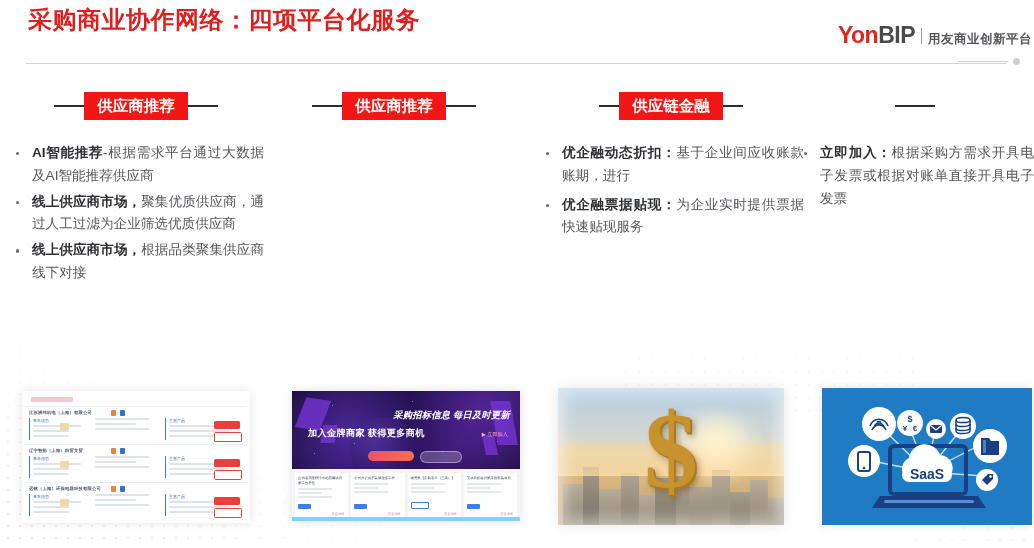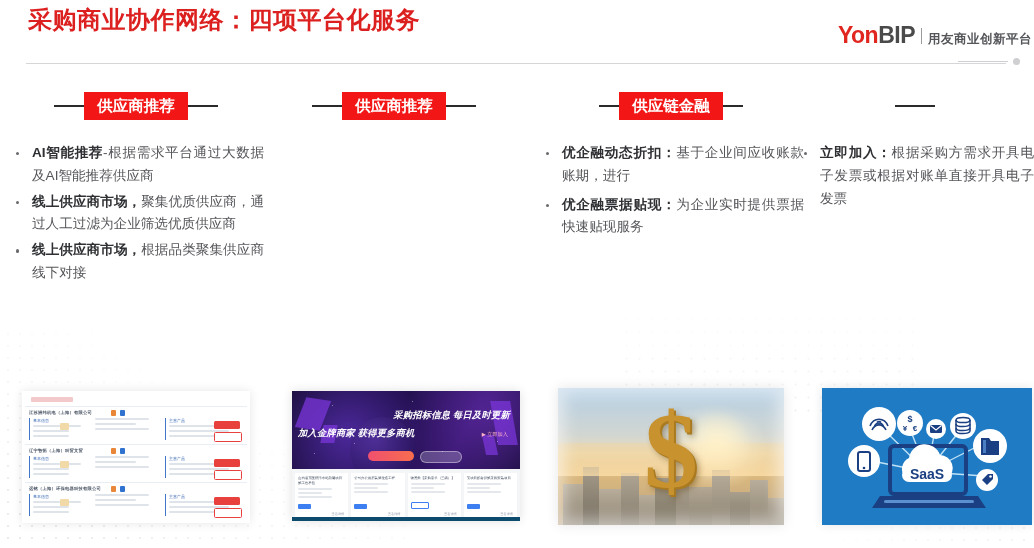--- a/index.html
+++ b/index.html
@@ -86,21 +86,21 @@
   li.red .lead{color:#ec1c16;}
 
   .col0 ul.bullets li{margin-bottom:3px;}
   .col3 ul.bullets li{margin-bottom:8px;}
 
   
   .shots{position:absolute;left:0;top:388px;width:1034px;height:160px;z-index:3;}
   .shot{position:absolute;top:0;overflow:hidden;}
   .shot-0{left:22px;top:3px;width:228px;height:132px;background:#fff;
           box-shadow:0 0 10px rgba(0,0,0,.10);}
-  .shot-1{left:292px;top:3px;width:228px;height:130px;background:#0c4a6e;
+  .shot-1{left:292px;top:3px;width:228px;height:130px;background:#7dd3fc;
           box-shadow:0 0 10px rgba(0,0,0,.12);}
   .shot-2{left:558px;top:0px;width:226px;height:137px;
           box-shadow:0 0 12px rgba(0,0,0,.10);}
   .shot-3{left:822px;top:0px;width:210px;height:137px;
           box-shadow:0 0 10px rgba(0,0,0,.10);}
 
   
   .tbl{width:100%;height:100%;background:#fff;position:relative;padding:4px 3px 0;box-sizing:border-box;}
   .tbl .tbar{height:5px;width:42px;background:#f3c9cb;margin:2px 0 4px 6px;border-radius:1px;}
   .trow{border-top:1px solid #e9eef5;padding:3px 4px 4px;position:relative;}
@@ -133,22 +133,22 @@
   .banner .star{position:absolute;width:1.3px;height:1.3px;background:#fff;border-radius:50%;opacity:.55;}
   .banner .shard{position:absolute;background:#7a36d8;opacity:.75;}
   .sh1{left:8px;top:8px;width:26px;height:30px;transform:skewX(-14deg) rotate(8deg);}
   .sh2{left:30px;top:34px;width:14px;height:18px;transform:skewX(-10deg);opacity:.55;}
   .sh3{right:6px;top:10px;width:20px;height:44px;transform:skewX(10deg);opacity:.6;}
   .sh4{right:24px;top:44px;width:12px;height:20px;transform:skewX(12deg);opacity:.45;}
   .globe{position:absolute;left:58px;top:26px;width:66px;height:66px;border-radius:50%;
     background:radial-gradient(circle at 40% 35%, #5b3aa8, #2a1560 70%);opacity:.55;}
   .btxt1{position:absolute;right:10px;top:18px;font-size:9.2px;font-weight:bold;color:#fff;
     font-style:italic;letter-spacing:.3px;white-space:nowrap;}
-  .btxt2{position:absolute;left:6px;top:36px;font-size:9.2px;font-weight:bold;color:#fff;
-    font-style:italic;letter-spacing:.3px;white-space:nowrap;}
+  .btxt2{position:absolute;left:16px;top:36px;font-size:9.2px;font-weight:bold;color:#fff;
+    letter-spacing:.3px;white-space:nowrap;}
   .bjoin{position:absolute;right:12px;top:40px;font-size:5.2px;color:#ffb0c8;white-space:nowrap;}
   .bbtn{position:absolute;top:60px;height:10px;border-radius:6px;}
   .bbtn.a{left:76px;width:46px;background:linear-gradient(90deg,#f0506e,#f86d4f);}
   .bbtn.b{left:128px;width:40px;background:rgba(255,255,255,.22);border:.6px solid rgba(255,255,255,.4);}
   .cards{display:flex;gap:3px;padding:4px 3px 0;background:#f4f5f7;height:48px;box-sizing:border-box;}
   .card{flex:1;background:#fff;padding:3px 3px 0;box-sizing:border-box;position:relative;}
   .card .ct{font-size:3.4px;color:#3a4658;line-height:1.5;}
   .card .cl{height:2px;background:#e4e7ec;border-radius:1px;margin:2px 0;}
   .card .cl.s{width:50%;}
   .card .cl.m{width:72%;}

